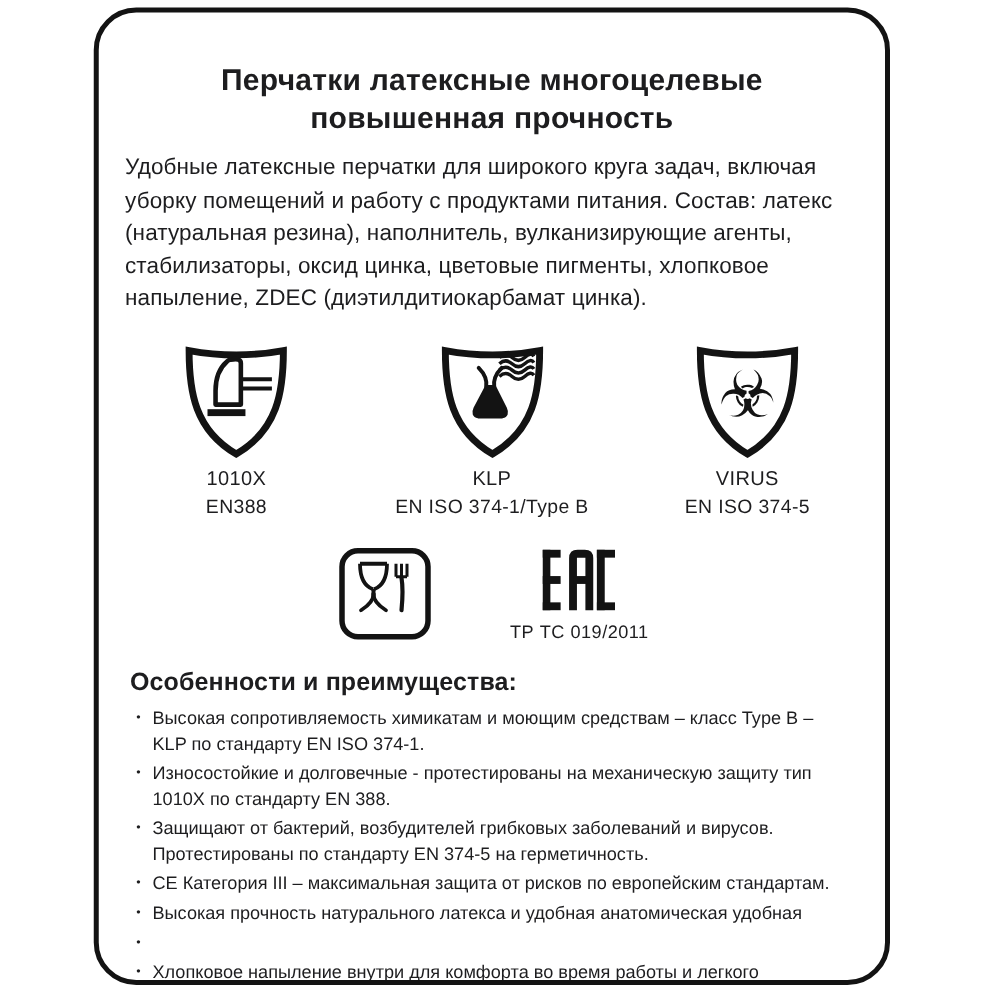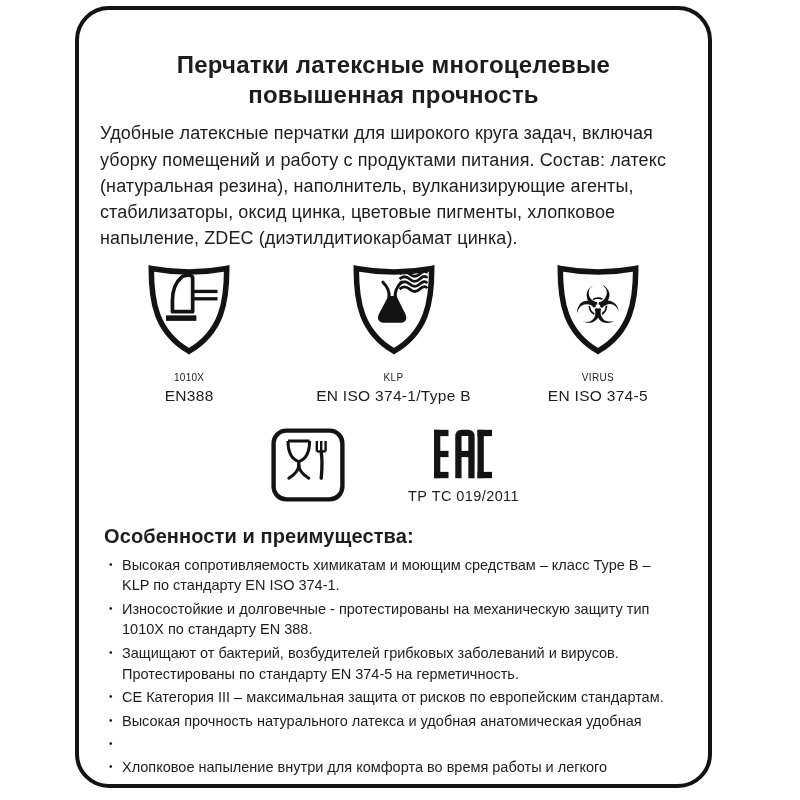--- a/index.html
+++ b/index.html
@@ -26,21 +26,21 @@
     line-height:1.26;
     text-align:center;
     max-width:540px;
     margin:0 auto 10px auto;
     letter-spacing:0.2px;
   }
   .desc {
     font-size:18px;
     line-height:1.45;
     max-width:580px;
-    margin-bottom:10px;
+    margin-bottom:22px;
     letter-spacing:0.1px;
   }
   .cert-row {
     display:flex;
     justify-content:center;
     align-items:flex-start;
     gap:52px;
     margin-top:4px;
   }
   .cert {
@@ -52,21 +52,21 @@
   .shield-wrap { position:relative; width:92px; height:94px; }
   .bio-glyph {
     position:absolute;
     left:50%; top:50%;
     transform:translate(-50%,-56%);
     font-family:"DejaVu Sans", sans-serif;
     font-size:52px;
     line-height:1;
     color:#131313;
   }
-  .cert-code { font-size:10px; line-height:1.4; margin-top:16px; letter-spacing:0.3px; }
+  .cert-code { font-size:16px; line-height:1.4; margin-top:6px; letter-spacing:0.3px; }
   .cert-std  { font-size:15.5px; line-height:1.4; letter-spacing:0.3px; }
   .marks-row {
     display:flex;
     justify-content:center;
     align-items:flex-start;
     gap:60px;
     margin-top:18px;
   }
   .eac-block {
     display:flex;

